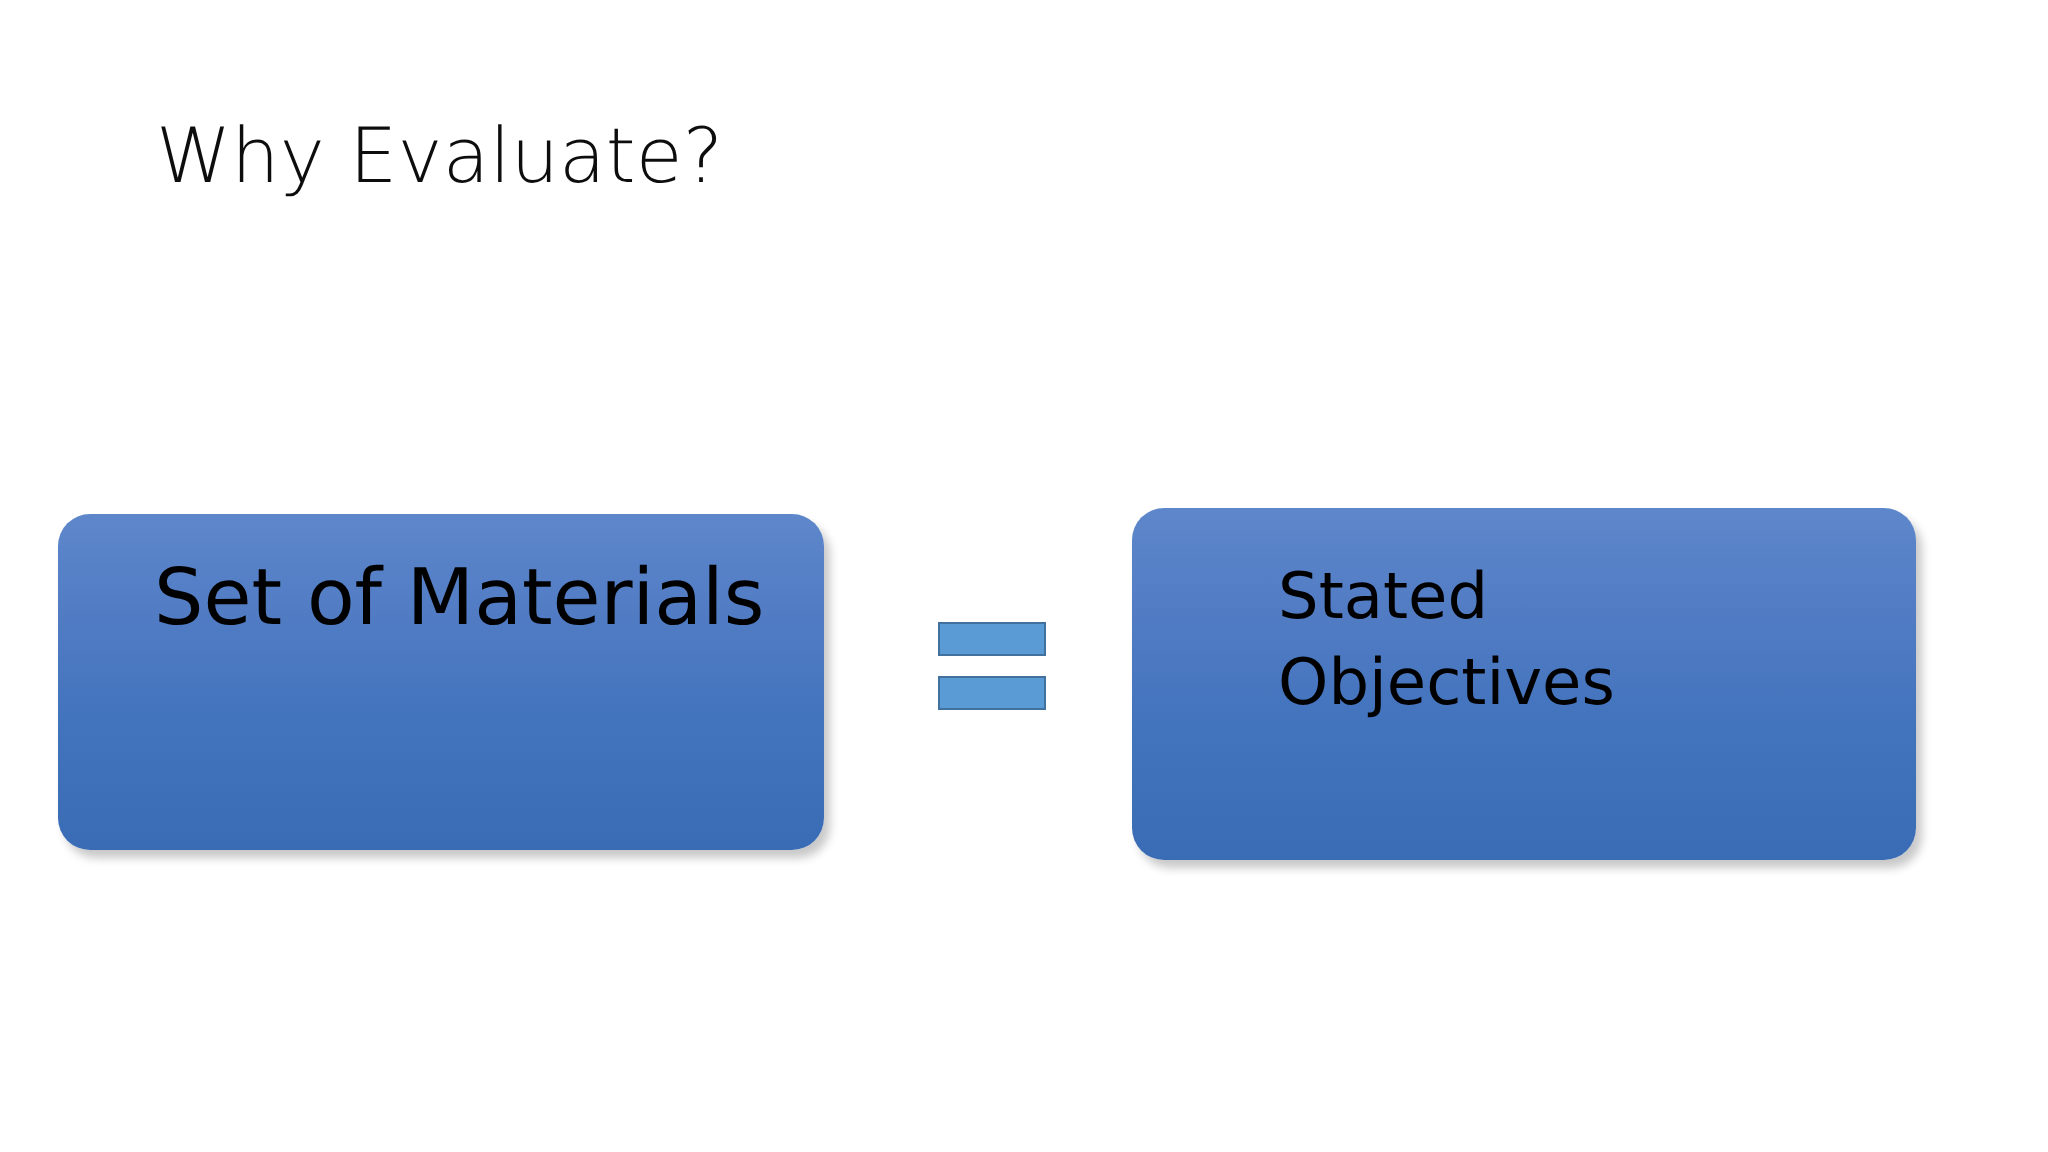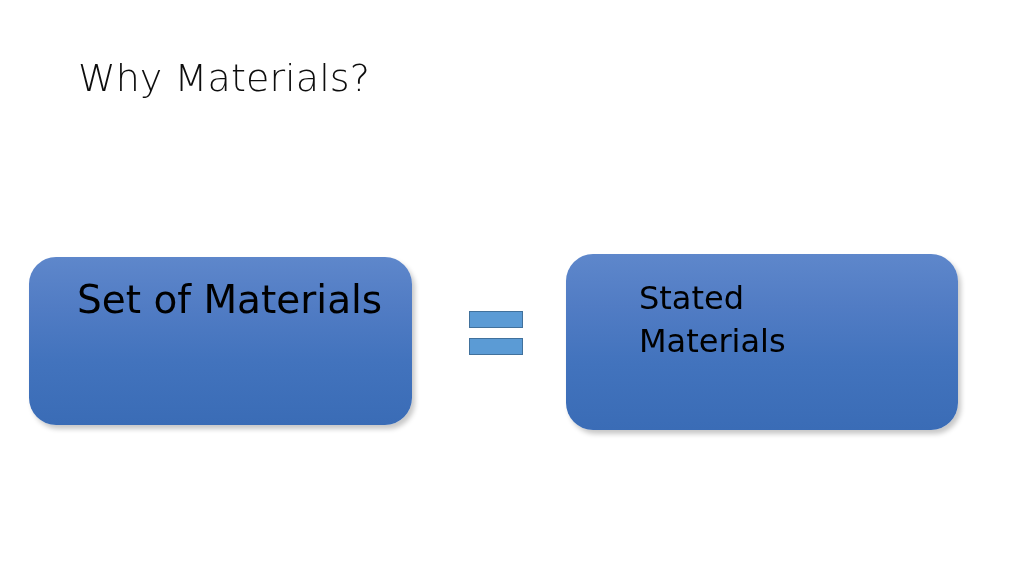--- a/index.html
+++ b/index.html
@@ -28,21 +28,21 @@
     font-weight: 300;
     letter-spacing: 0.1px;
     color: #0d0d0d;
     line-height: 1.2;
     white-space: nowrap;
   }
 
   
   .blue-shape {
     position: absolute;
-    border-radius: 27px;
+    border-radius: 16px;
     background: linear-gradient(to bottom,
                 #5e87cb 0%,
                 #517cc4 30%,
                 #4273bd 62%,
                 #3a6cb6 100%);
     box-shadow: 3px 4px 5px rgba(0, 0, 0, 0.22);
   }
 
   
   #shape-materials {
@@ -103,31 +103,31 @@
     border: 1.5px solid #41719c;
   }
   #equals-sign .bar-top { top: 0; }
   #equals-sign .bar-bottom { top: 27px; }
 </style>
 </head>
 <body>
 
 <div id="slide">
 
-  <div id="slide-title">Why Materials?</div>
+  <div id="slide-title">Why Evaluate?</div>
 
   <div class="blue-shape" id="shape-materials">
     <span class="shape-text">Set of Materials</span>
   </div>
 
   <div id="equals-sign">
     <div class="bar bar-top"></div>
     <div class="bar bar-bottom"></div>
   </div>
 
   <div class="blue-shape" id="shape-objectives">
     <span class="shape-text">
       <span class="line">Stated</span>
-      <span class="line">Materials</span>
+      <span class="line">Objectives</span>
     </span>
   </div>
 
 </div>
 
 </body></html>

